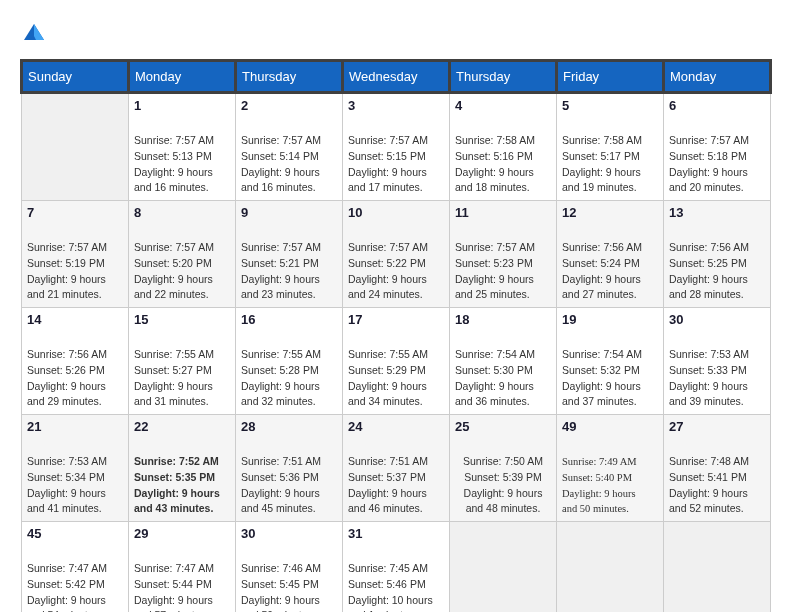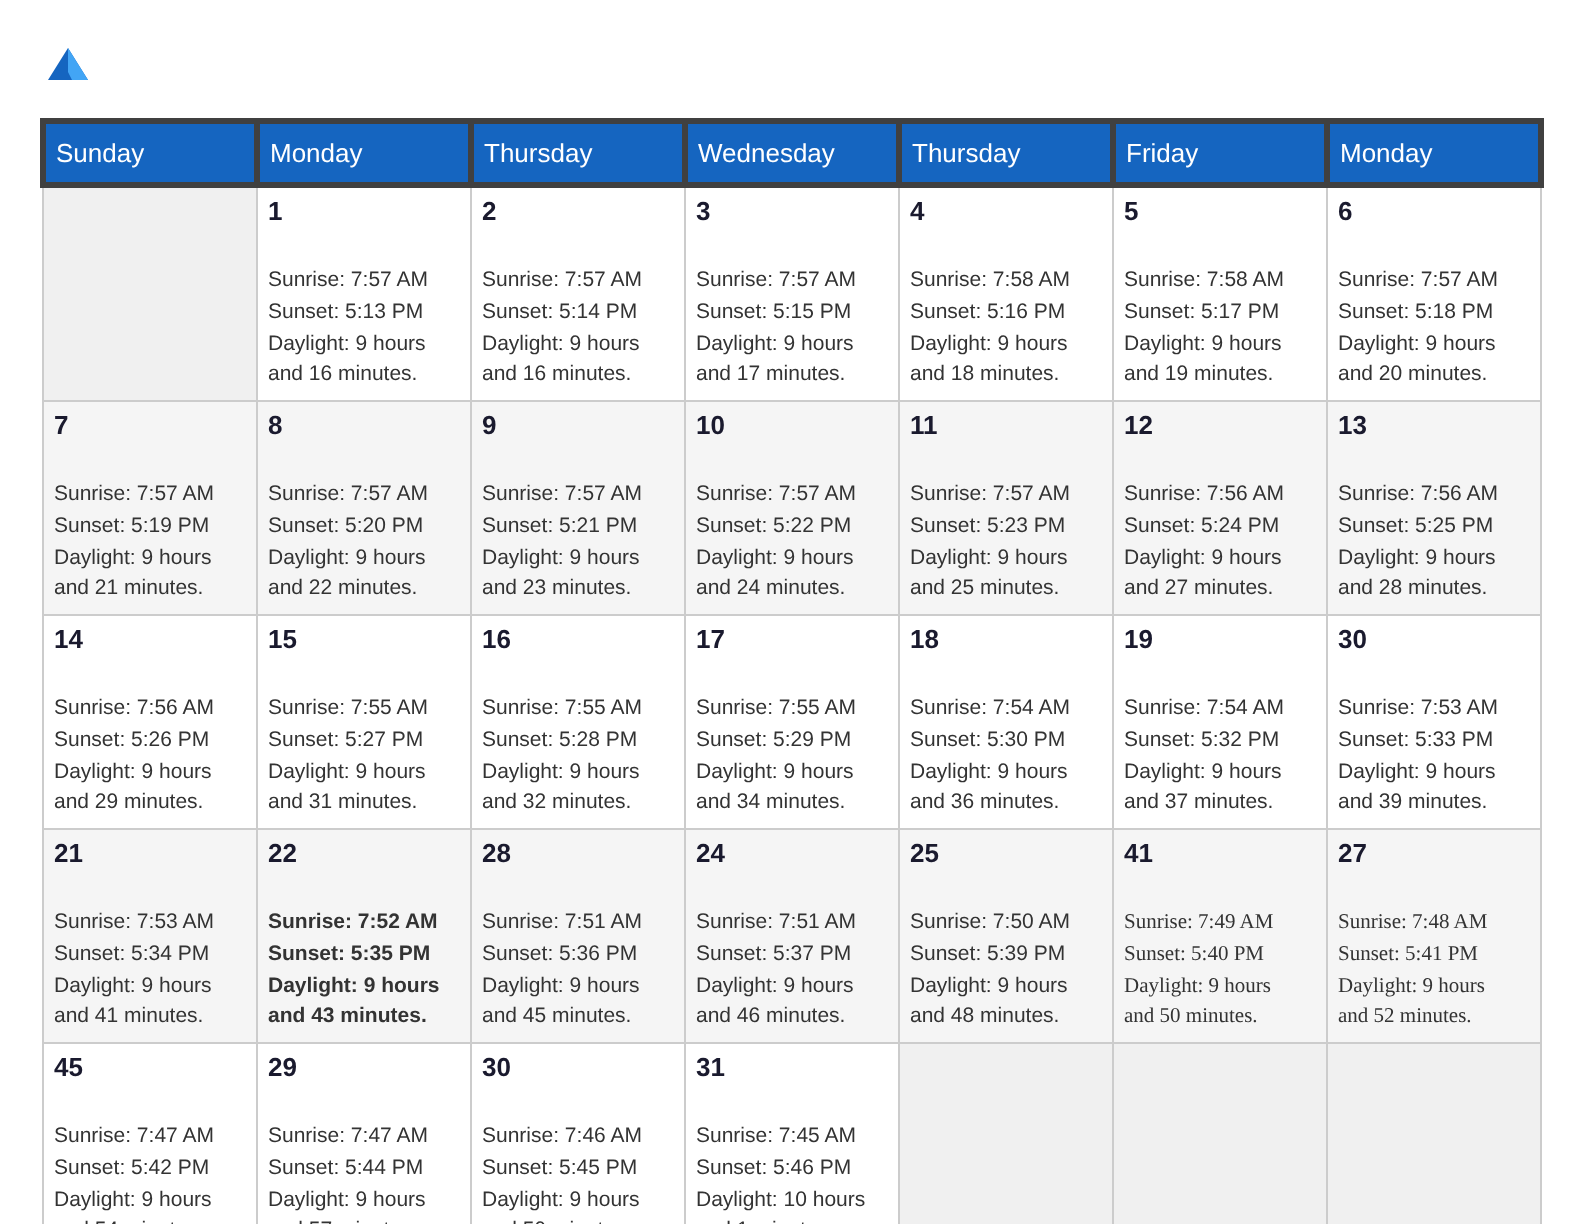--- a/index.html
+++ b/index.html
@@ -297,35 +297,35 @@
         </td>
         <td>
           <span class="day-number">24</span>
           <div class="day-info" style="white-space: pre-line;">Sunrise: 7:51 AM
 Sunset: 5:37 PM
 Daylight: 9 hours
 and 46 minutes.</div>
         </td>
         <td>
           <span class="day-number">25</span>
-          <div class="day-info" style="white-space: pre-line;">Sunrise: 7:50 AM
+          <div class="day-info" style="white-space: pre-line; text-align: center;">Sunrise: 7:50 AM
 Sunset: 5:39 PM
 Daylight: 9 hours
 and 48 minutes.</div>
         </td>
         <td>
-          <span class="day-number">41</span>
+          <span class="day-number">49</span>
           <div class="day-info" style="white-space: pre-line; font-family: Liberation Serif, serif;">Sunrise: 7:49 AM
 Sunset: 5:40 PM
 Daylight: 9 hours
 and 50 minutes.</div>
         </td>
         <td>
           <span class="day-number">27</span>
-          <div class="day-info" style="white-space: pre-line; font-family: Liberation Serif, serif;">Sunrise: 7:48 AM
+          <div class="day-info" style="white-space: pre-line;">Sunrise: 7:48 AM
 Sunset: 5:41 PM
 Daylight: 9 hours
 and 52 minutes.</div>
         </td>
       </tr>
       <tr>
         <td>
           <span class="day-number">45</span>
           <div class="day-info" style="white-space: pre-line;">Sunrise: 7:47 AM
 Sunset: 5:42 PM

